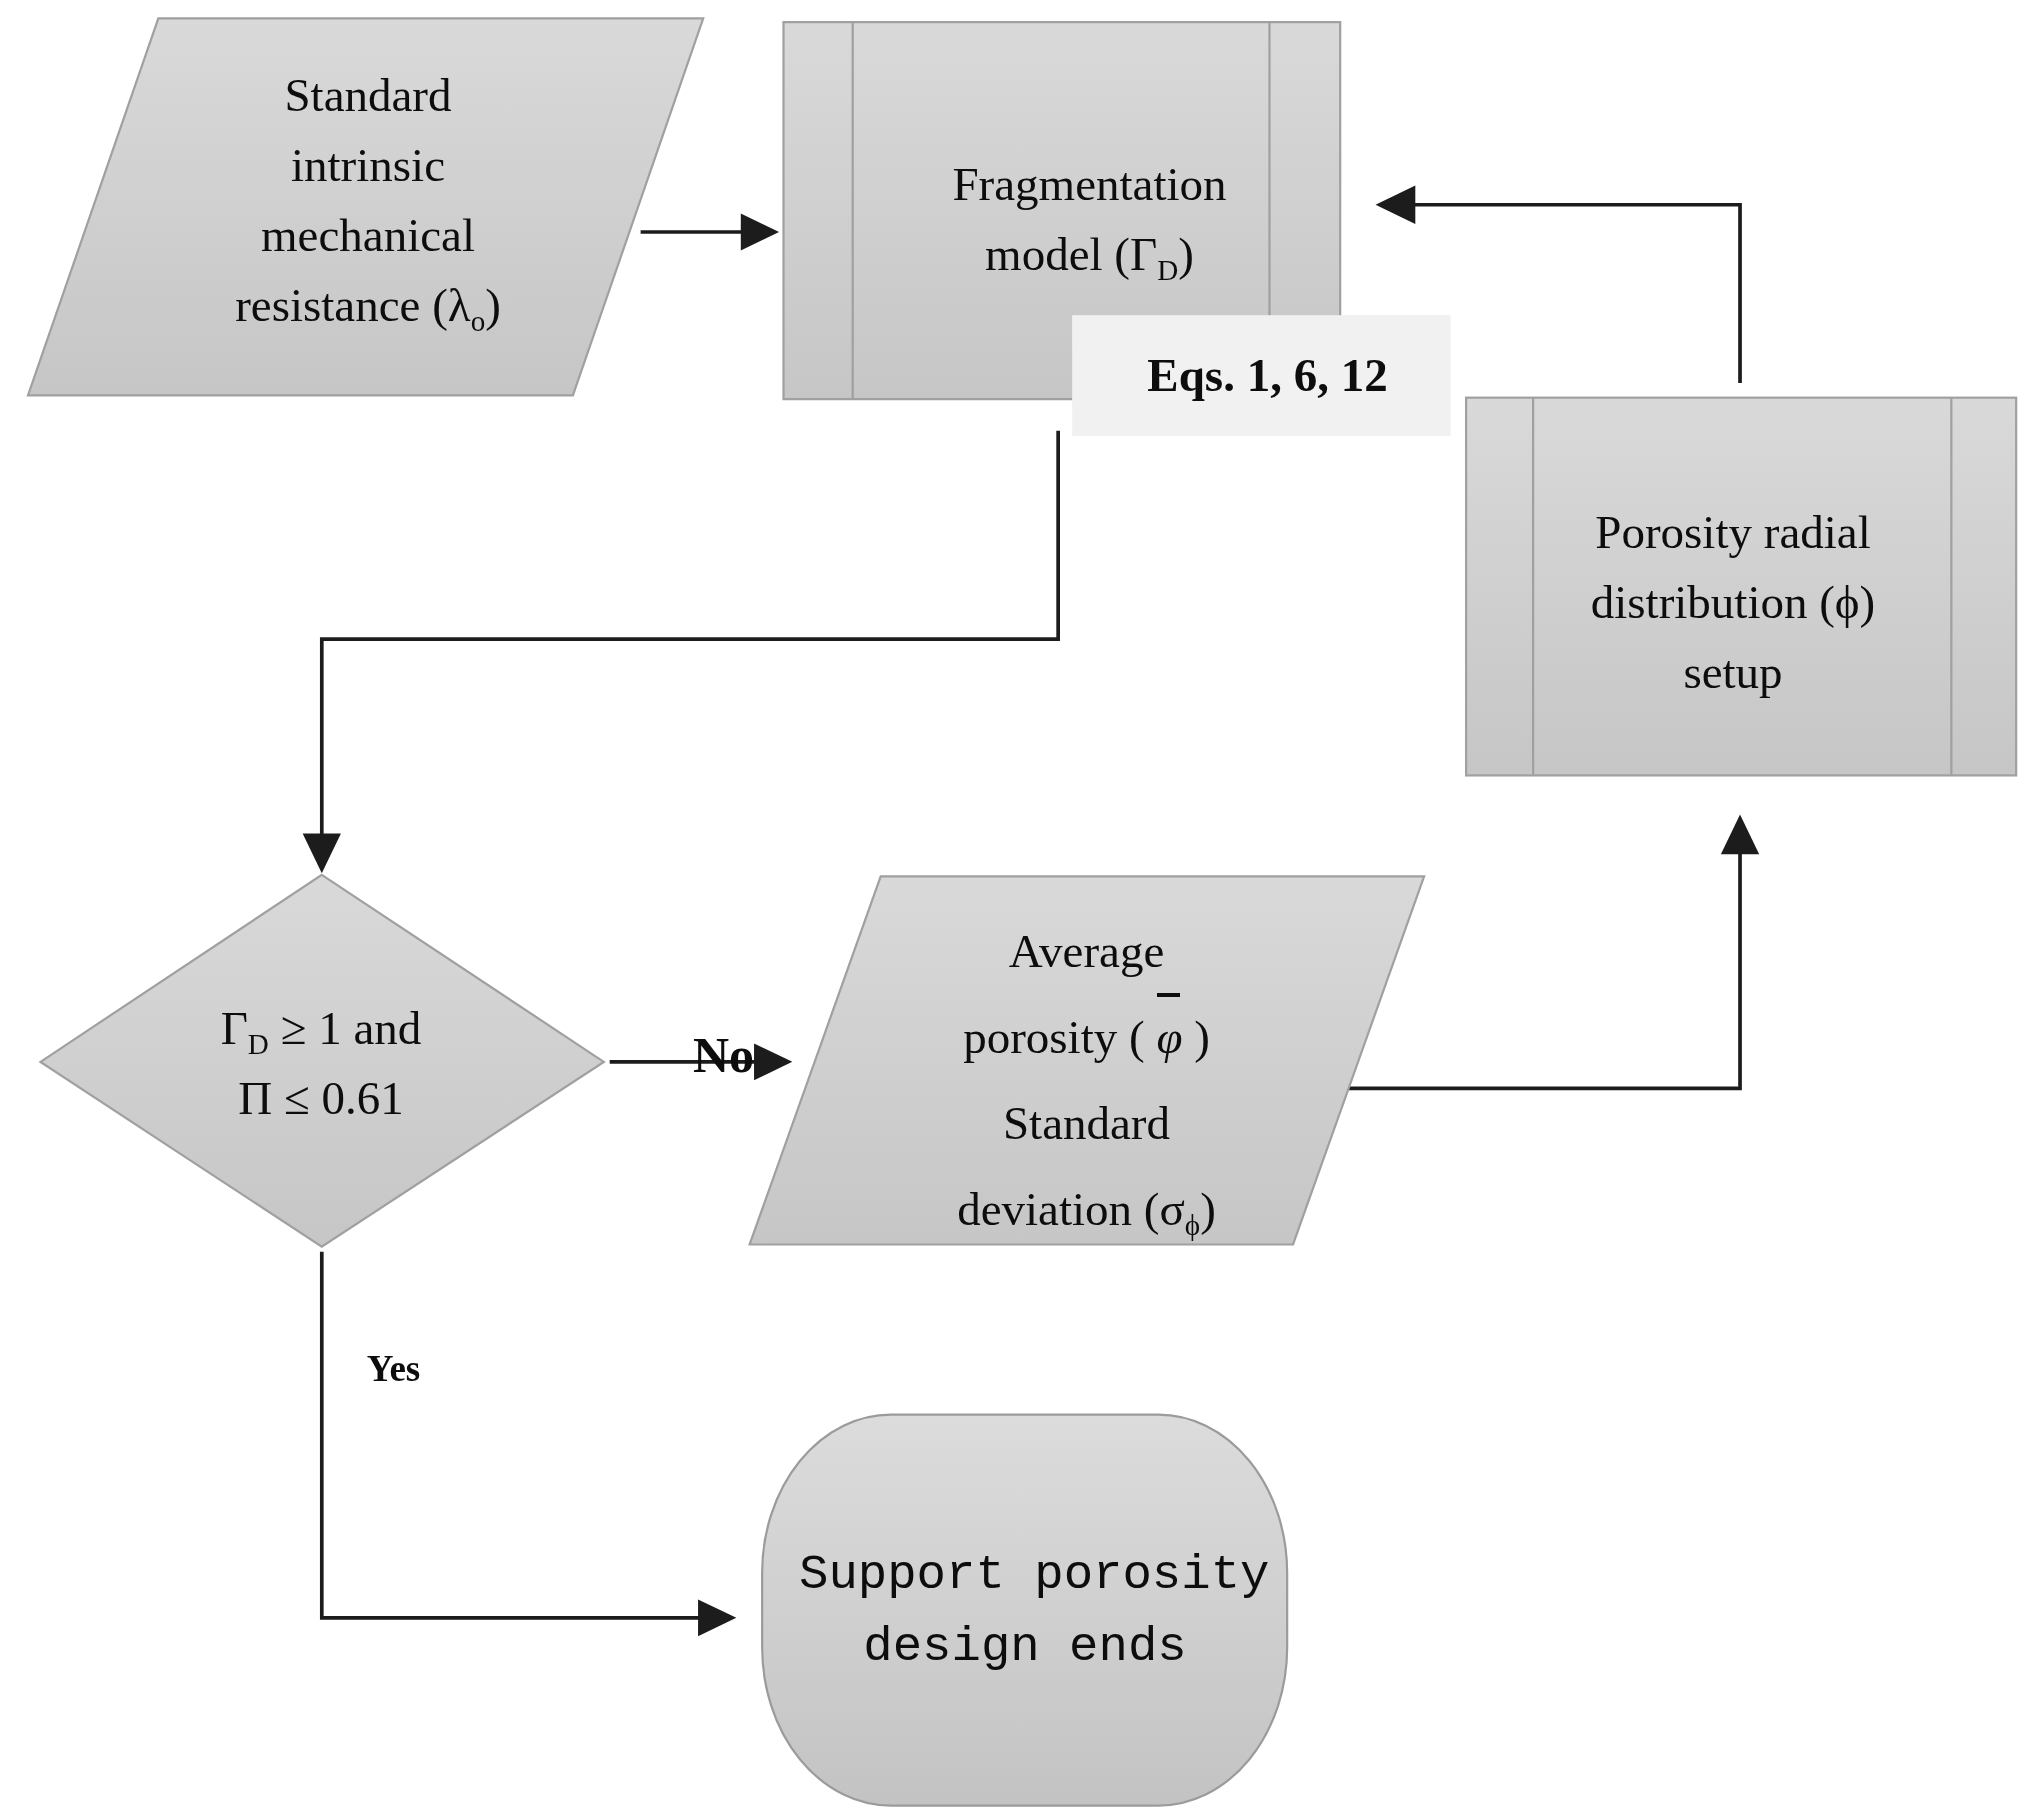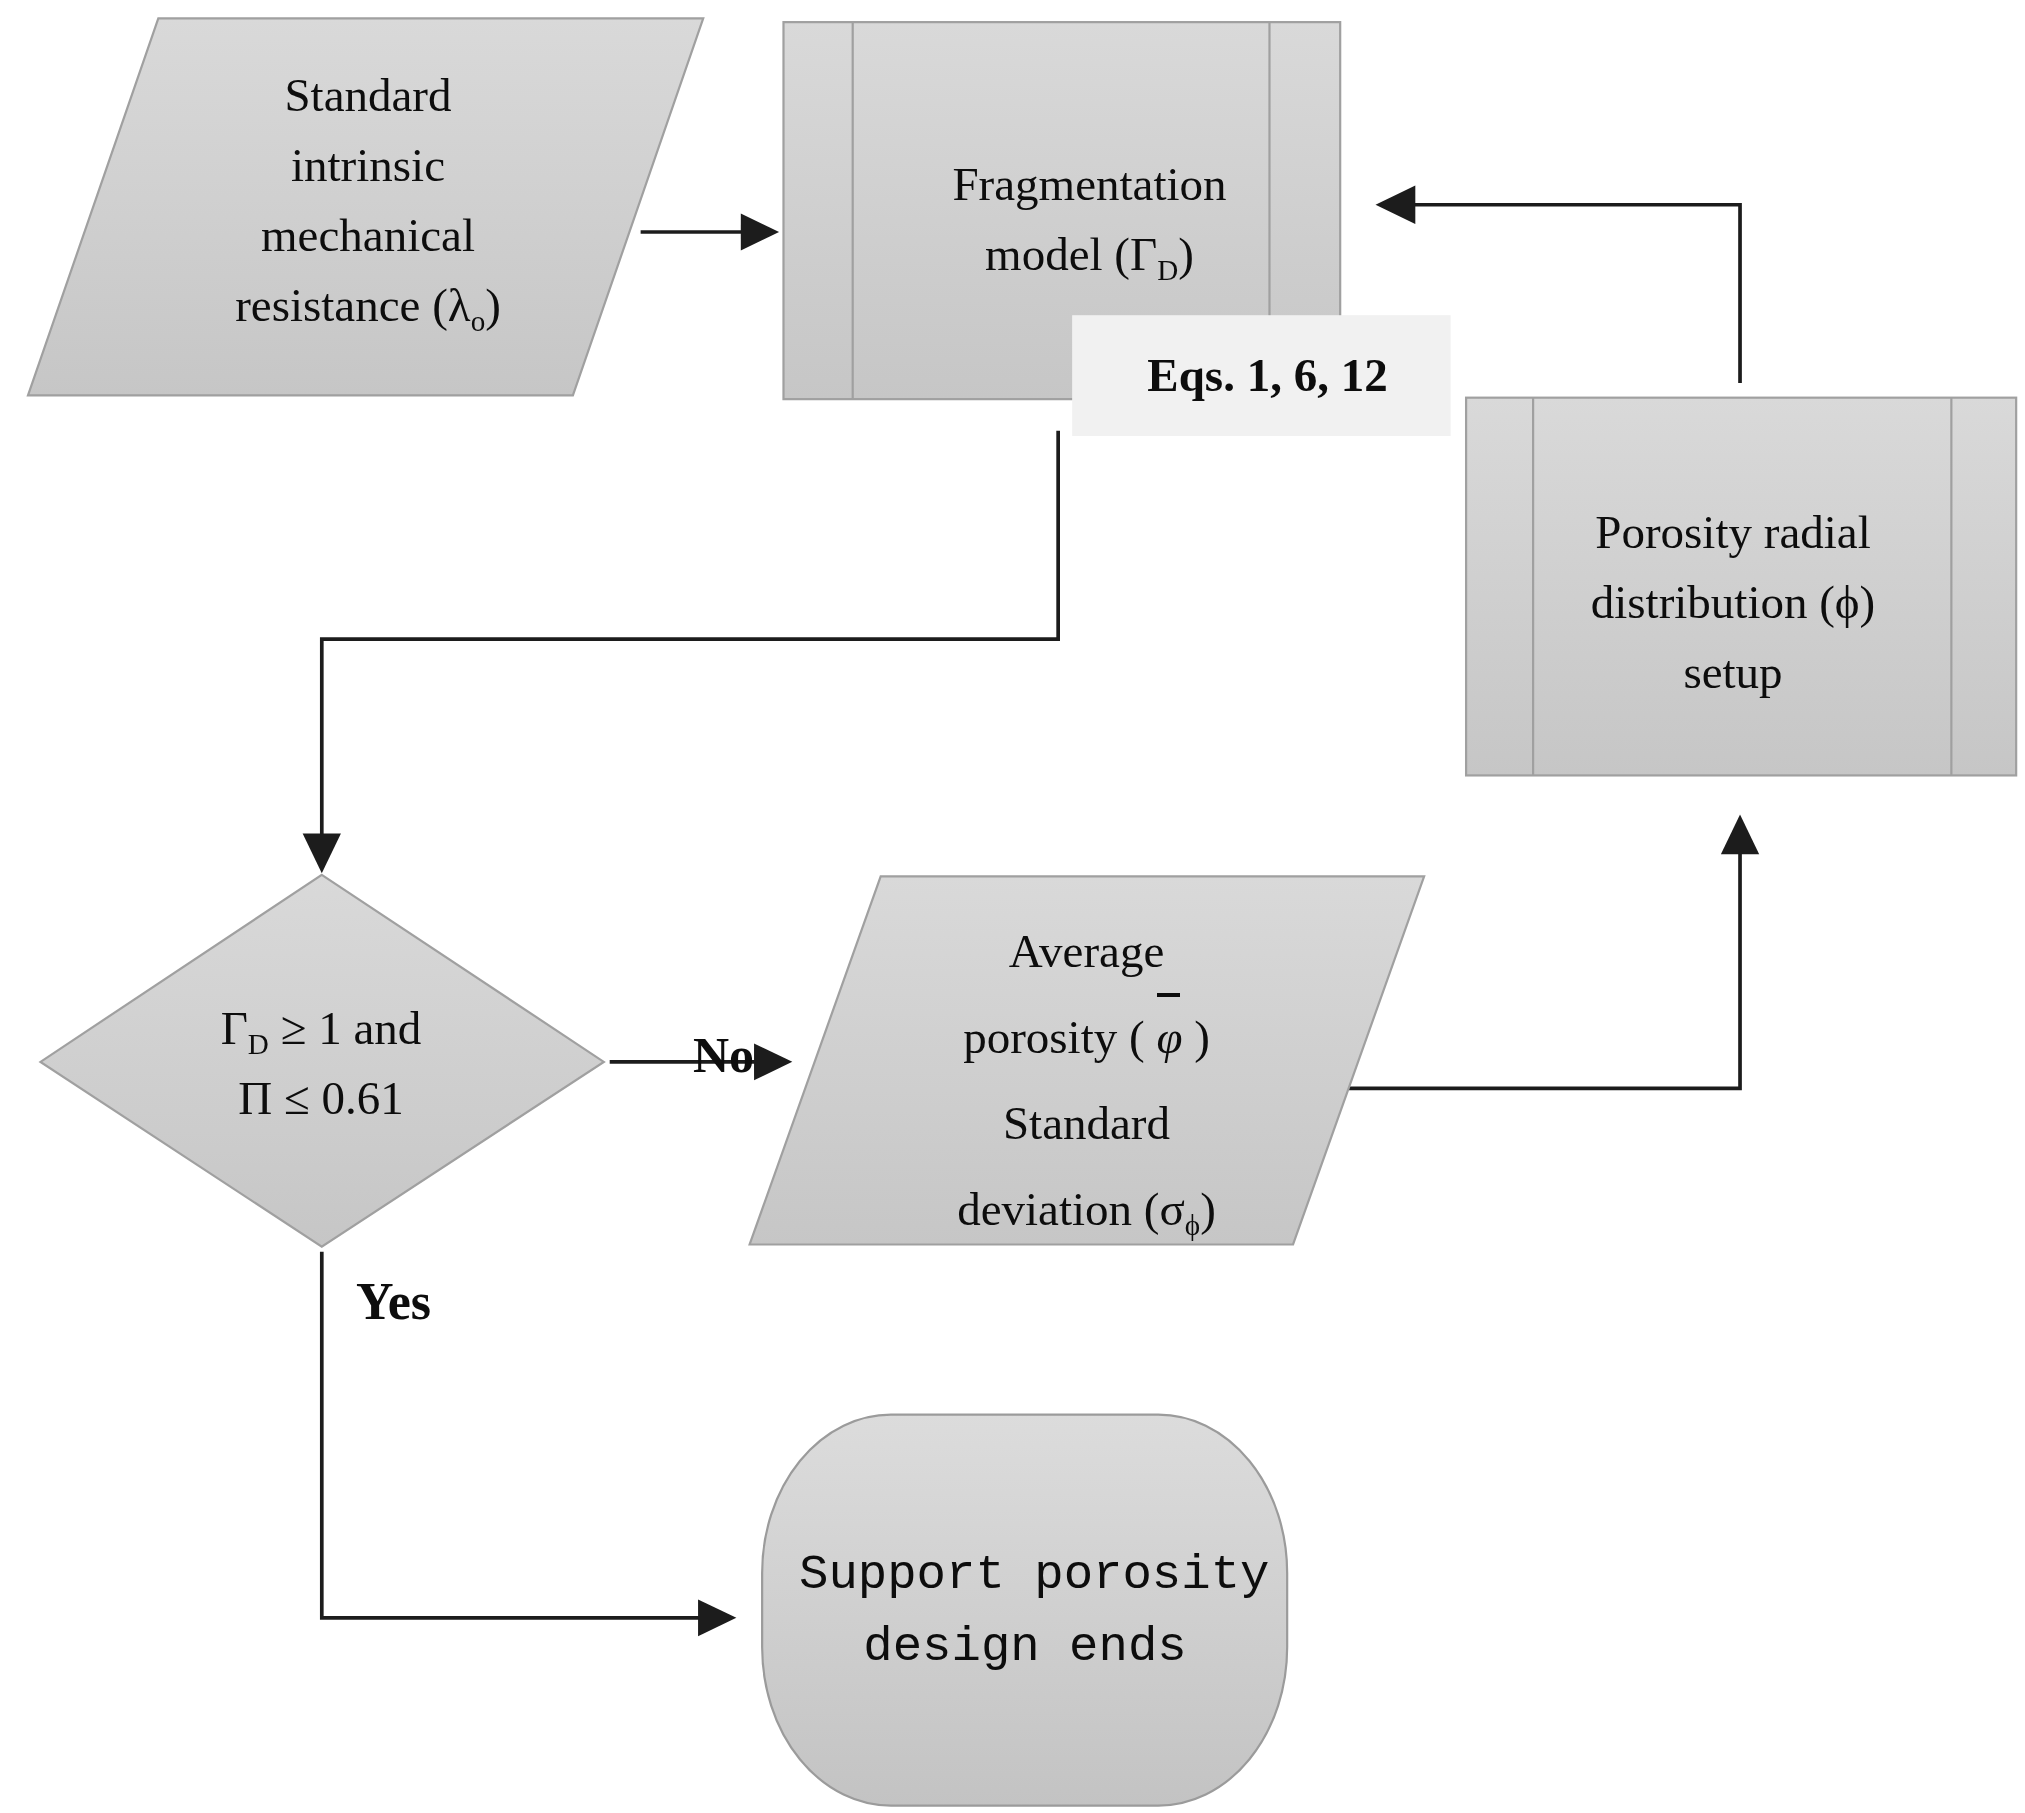--- a/index.html
+++ b/index.html
@@ -33,21 +33,21 @@
   }
   
   .support-label{left:125px;top:60px;width:486px;}
   .frag-label{left:853px;top:149px;width:473px;}
   .eqs-label{left:1078px;top:340px;width:379px;font-size:47px;line-height:71px;}
   .porosity-label{left:1532px;top:497px;width:402px;}
   .decision-label{left:100px;top:993px;width:442px;text-align:center;}
   .avg-label{left:814px;top:908px;width:545px;line-height:86px;}
   .end-label{left:799px;top:1539px;width:452px;font-size:49px;line-height:72px;font-family:Liberation Mono, monospace;}
   .no-label{left:650px;top:996px;width:147px;font-size:50px;line-height:49px;margin-top:35px;}
-  .yes-label{left:320px;top:1277px;width:147px;font-size:52px;line-height:49px;}
+  .yes-label{left:320px;top:1344px;width:147px;font-size:37px;line-height:49px;}
 </style>
 </head>
 <body>
 
 <div class="canvas">
 
   <svg width="2025" height="1813" viewBox="0 0 2750 2462">
     <defs>
       <linearGradient id="gShape" x1="0" y1="0" x2="0" y2="1">
         <stop offset="0" stop-color="#d9d9d9"></stop>

